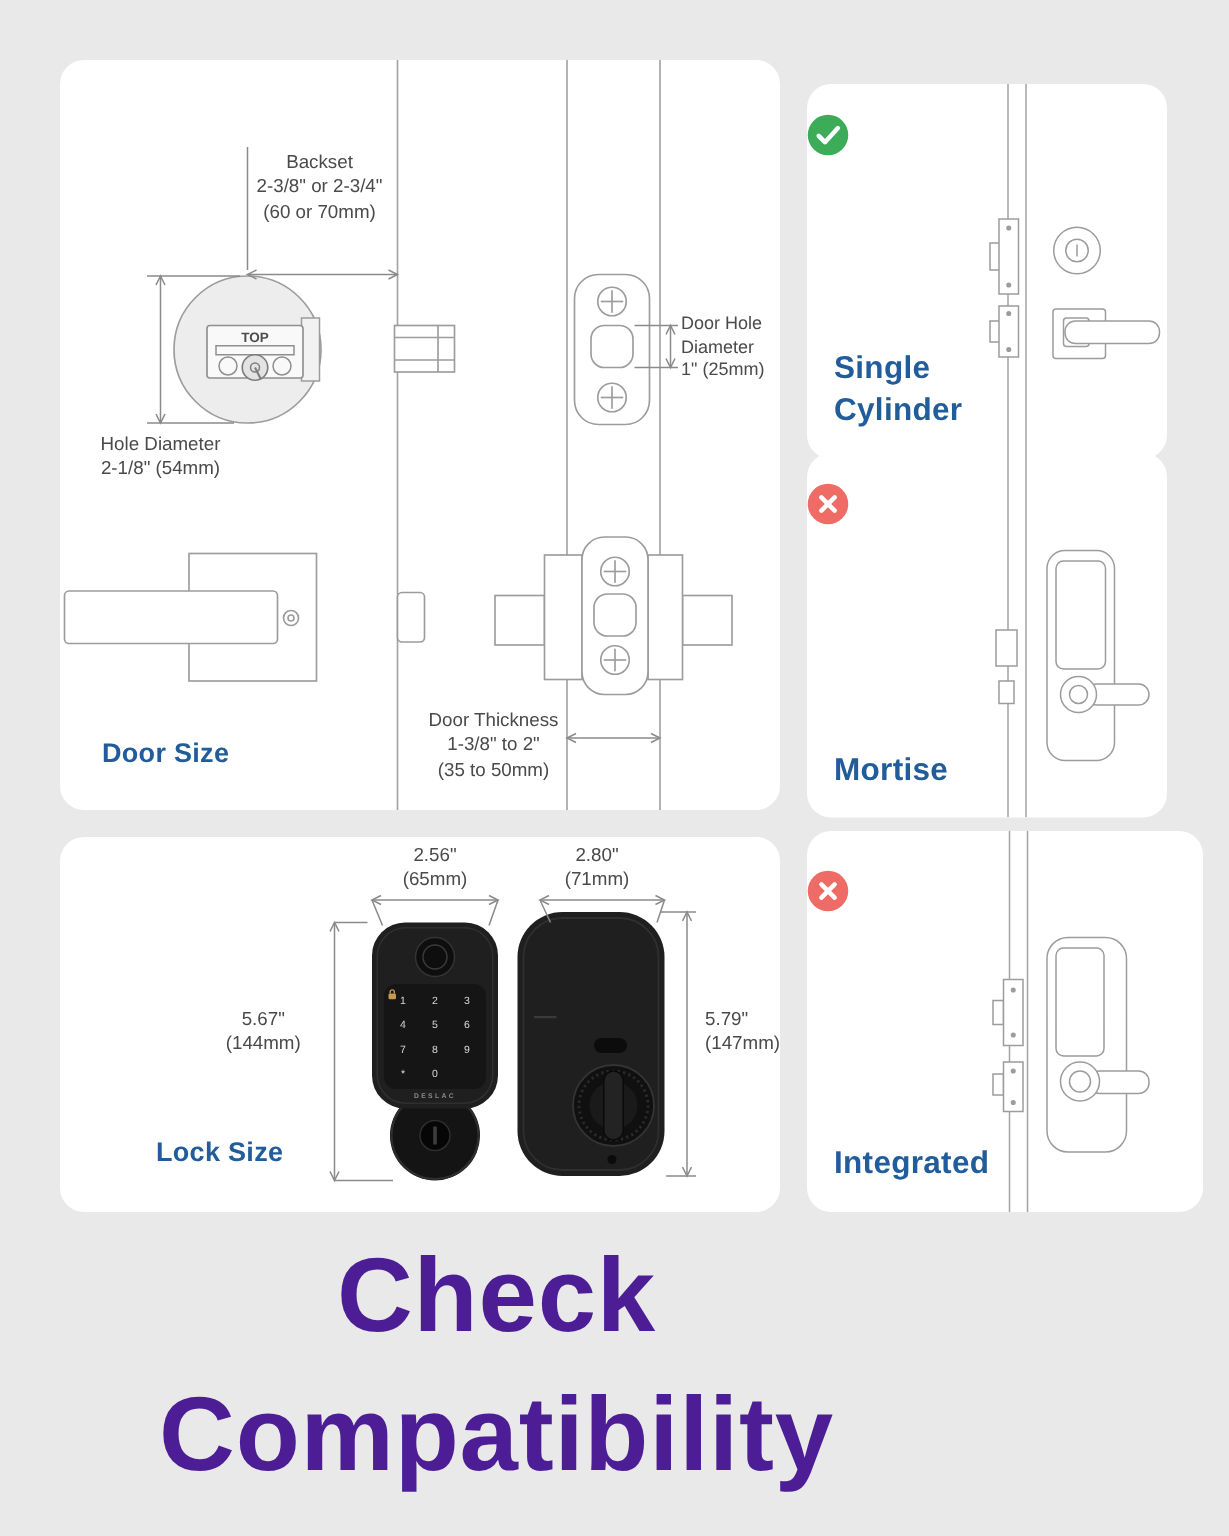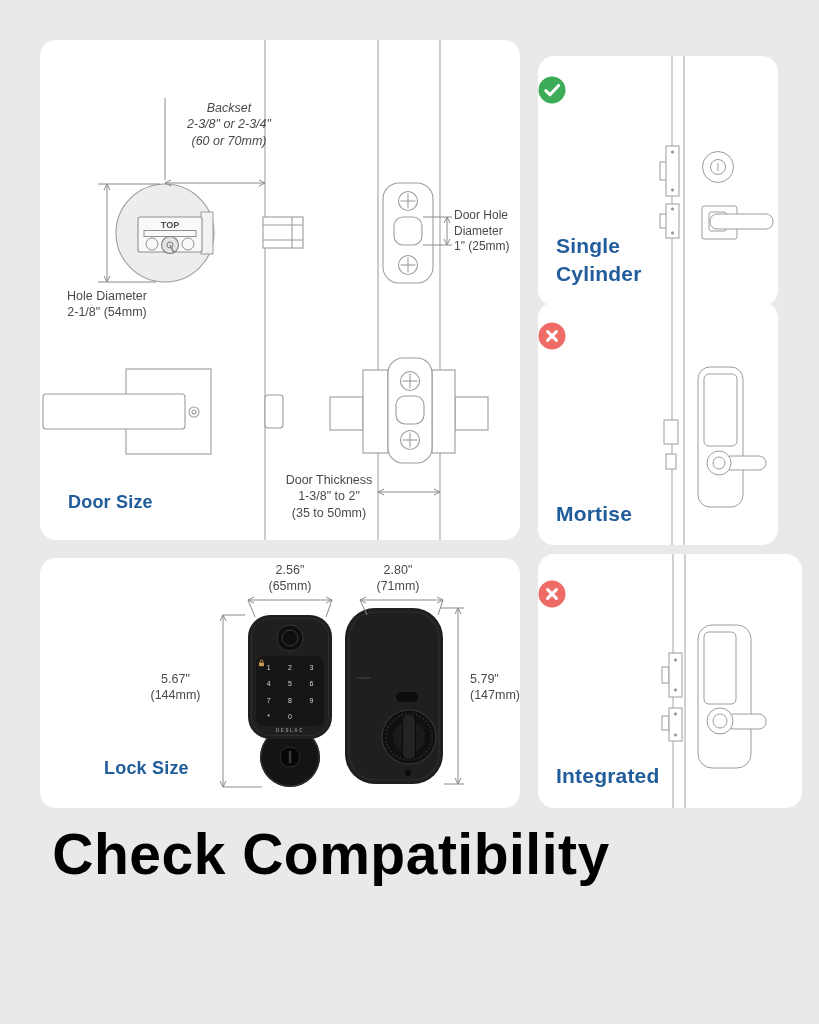--- a/index.html
+++ b/index.html
@@ -23,21 +23,21 @@
     display:grid;grid-template-columns:repeat(3,1fr);grid-auto-rows:1fr;
     align-items:center;justify-items:center;
     color:#d6d6d6;font-size:7px;line-height:1;
   }
   .brand{
     position:absolute;left:210px;top:169.5px;width:80px;text-align:center;
     color:#8a8a8a;font-size:4.5px;letter-spacing:1.6px;font-weight:700;
   }
   .title{
     position:absolute;left:0;top:817px;width:662px;text-align:center;
-    color:#000000;font-size:57px;font-weight:600;line-height:1.33;letter-spacing:.5px;
+    color:#4c1d95;font-size:70px;font-weight:600;line-height:1.33;letter-spacing:.5px;
   }
 </style>
 </head>
 <body>
 
 <div class="panel" id="p-door" style="left:40px;top:40px;width:480px;height:500px;">
   <svg width="480" height="500" viewBox="0 0 480 500">
     <g stroke="#a3a3a3" stroke-width="1.1" fill="none">
       <line x1="225" y1="0" x2="225" y2="500"></line>
       <line x1="338" y1="0" x2="338" y2="500"></line>
@@ -116,21 +116,21 @@
       <line x1="407" y1="177" x2="407" y2="205"></line>
       <path d="M404,183 L407,177 L410,183"></path>
       <path d="M404,199 L407,205 L410,199"></path>
 
       <line x1="338" y1="452" x2="400" y2="452"></line>
       <path d="M344,449 L338,452 L344,455"></path>
       <path d="M394,449 L400,452 L394,455"></path>
     </g>
   </svg>
 
-  <div class="dim" style="left:119px;top:60px;width:140px;font-style:italic;">
+  <div class="dim" style="left:103px;top:60px;width:140px;">
     <div>Backset</div>
     <div>2-3/8" or 2-3/4"</div>
     <div>(60 or 70mm)</div>
   </div>
   <div class="dim" style="left:2px;top:248px;width:130px;">
     <div>Hole Diameter</div>
     <div>2-1/8" (54mm)</div>
   </div>
   <div class="dim" style="left:414px;top:168px;width:66px;text-align:left;font-size:12px;">
     <div>Door Hole</div>

